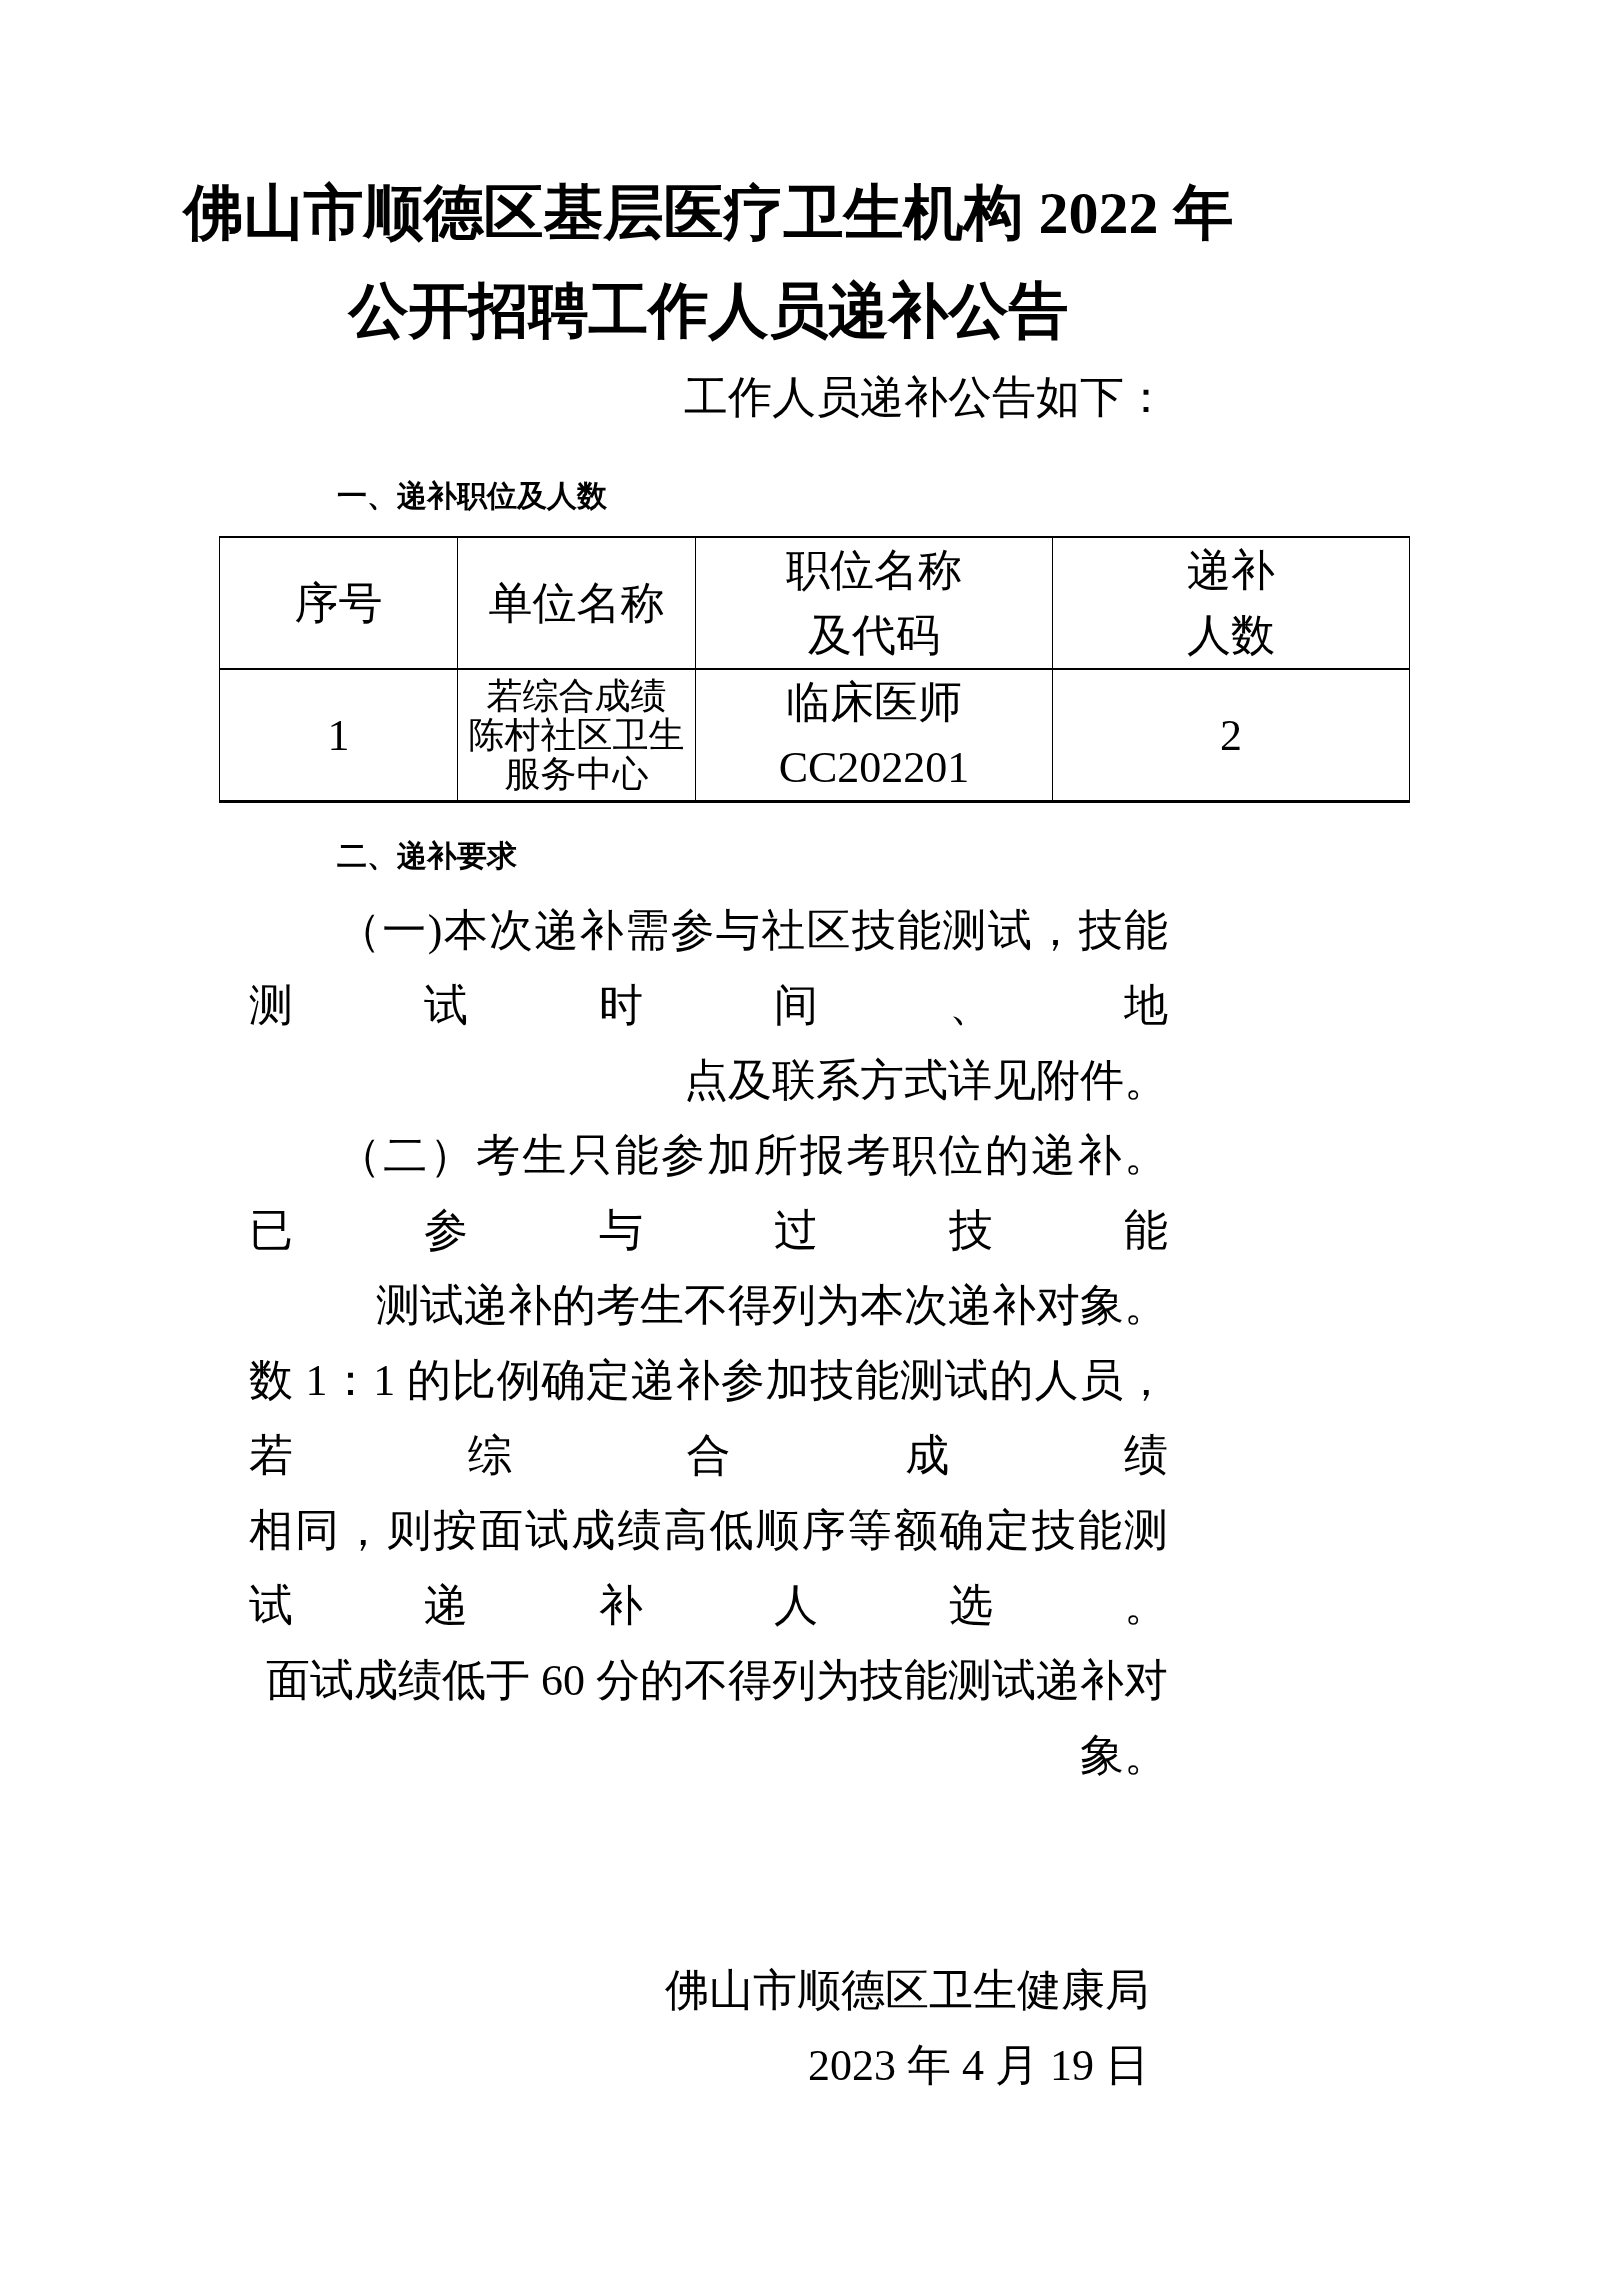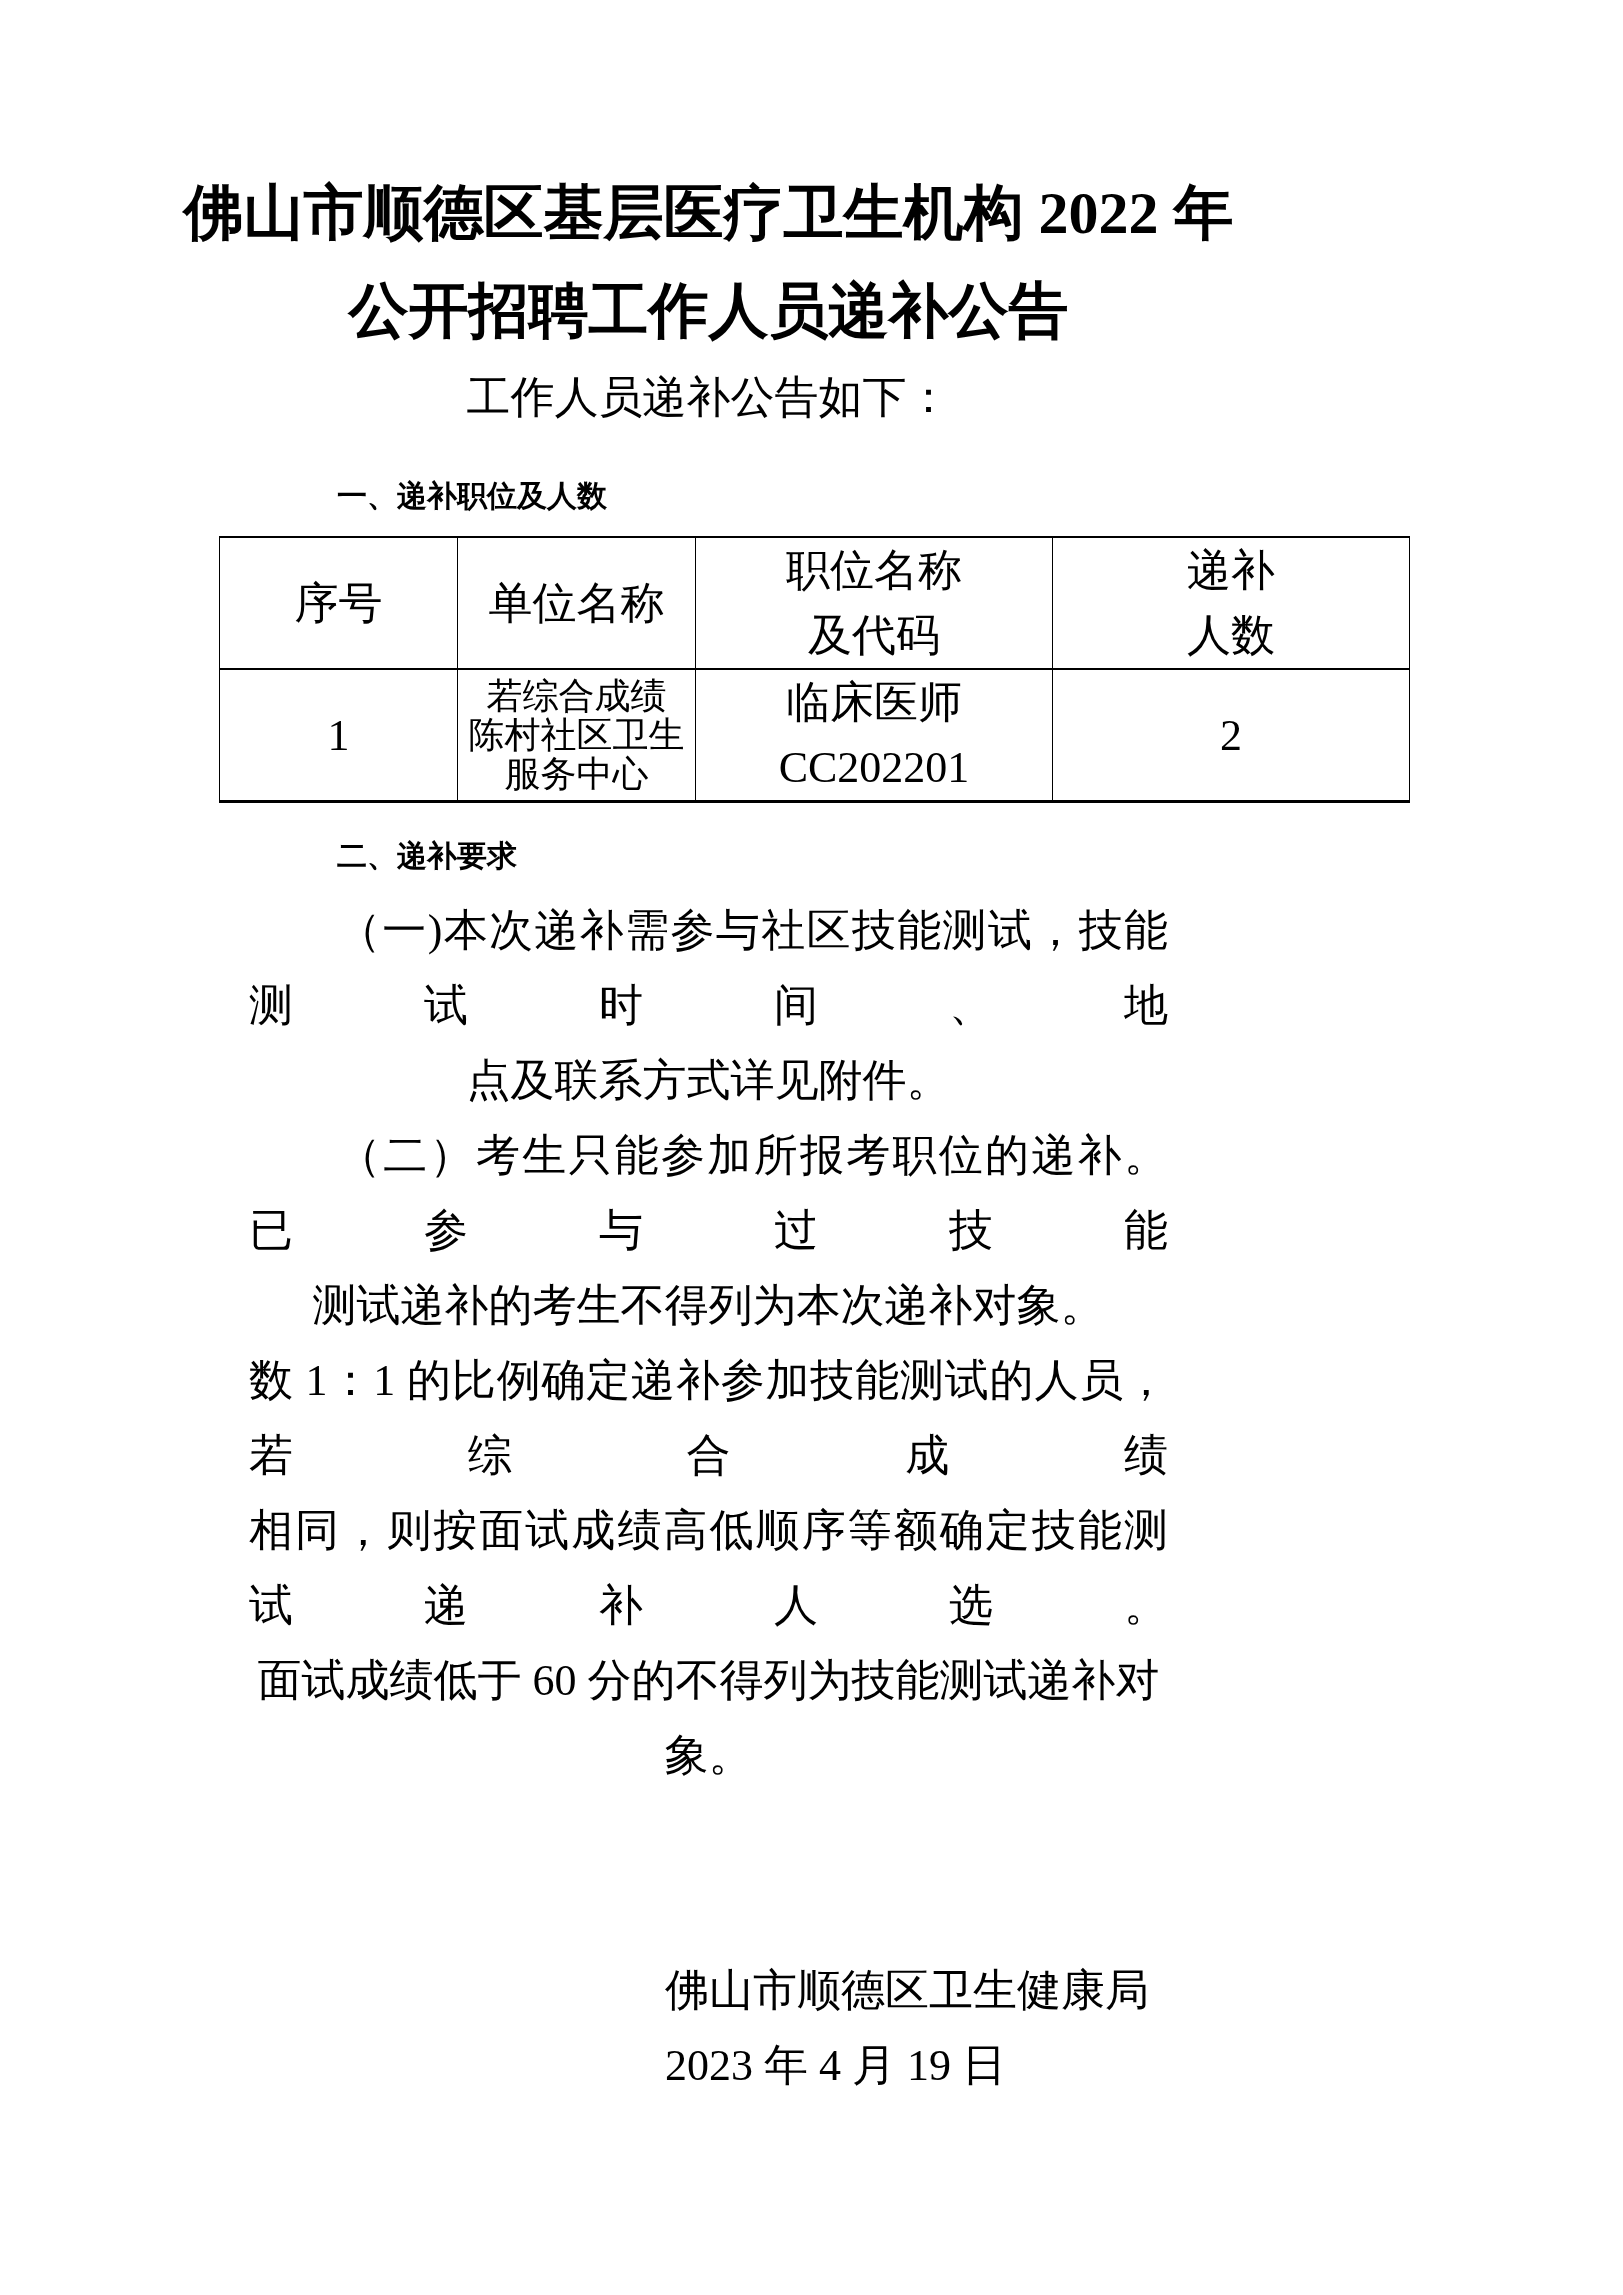--- a/index.html
+++ b/index.html
@@ -25,21 +25,21 @@
     line-height: 98px;
     font-family: "Liberation Serif", "DejaVu Serif", serif;
   }
   .title-line { display: block; }
 
   
   .body-line {
     margin: 0 249px;
     font-size: 44px;
     line-height: 75px;
-    text-align: center;
+    text-align: right;
   }
   .body-line.indent { text-indent: 88px; }
   .body-line.fill {
     text-align: justify;
     text-align-last: justify;
   }
   .intro-first { margin-top: 88px; }
 
   
   .section-heading {
@@ -84,21 +84,21 @@
   .th-line { display: block; line-height: 65px; }
   .unit-line { display: block; font-size: 36px; line-height: 39px; }
   .cell-position { font-size: 42px; }
   .cell-num { font-size: 42px; }
 
   
   .signature {
     margin: 160px 268px 0 auto;
     width: -moz-fit-content;
     width: fit-content;
-    text-align: left;
+    text-align: right;
     font-size: 44px;
     line-height: 75px;
   }
   .sig-line { display: block; }
 </style>
 </head>
 <body>
 
 <div class="doc-page">
 

